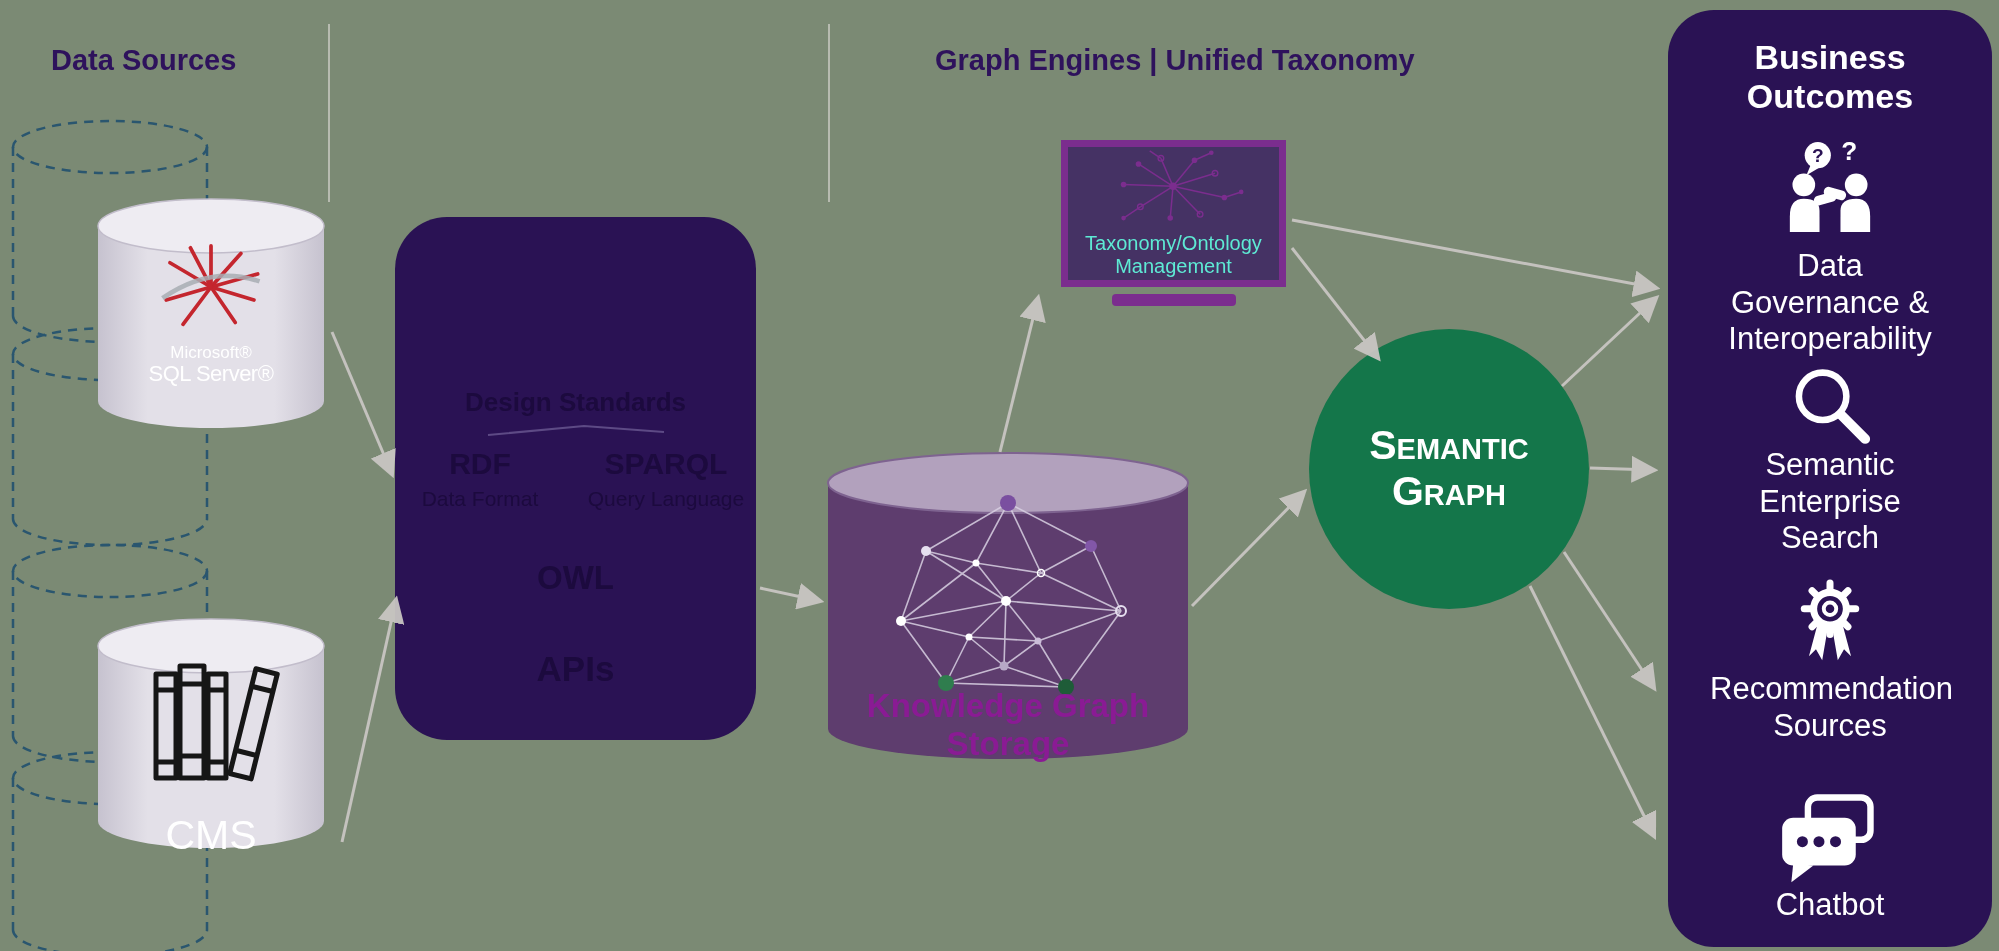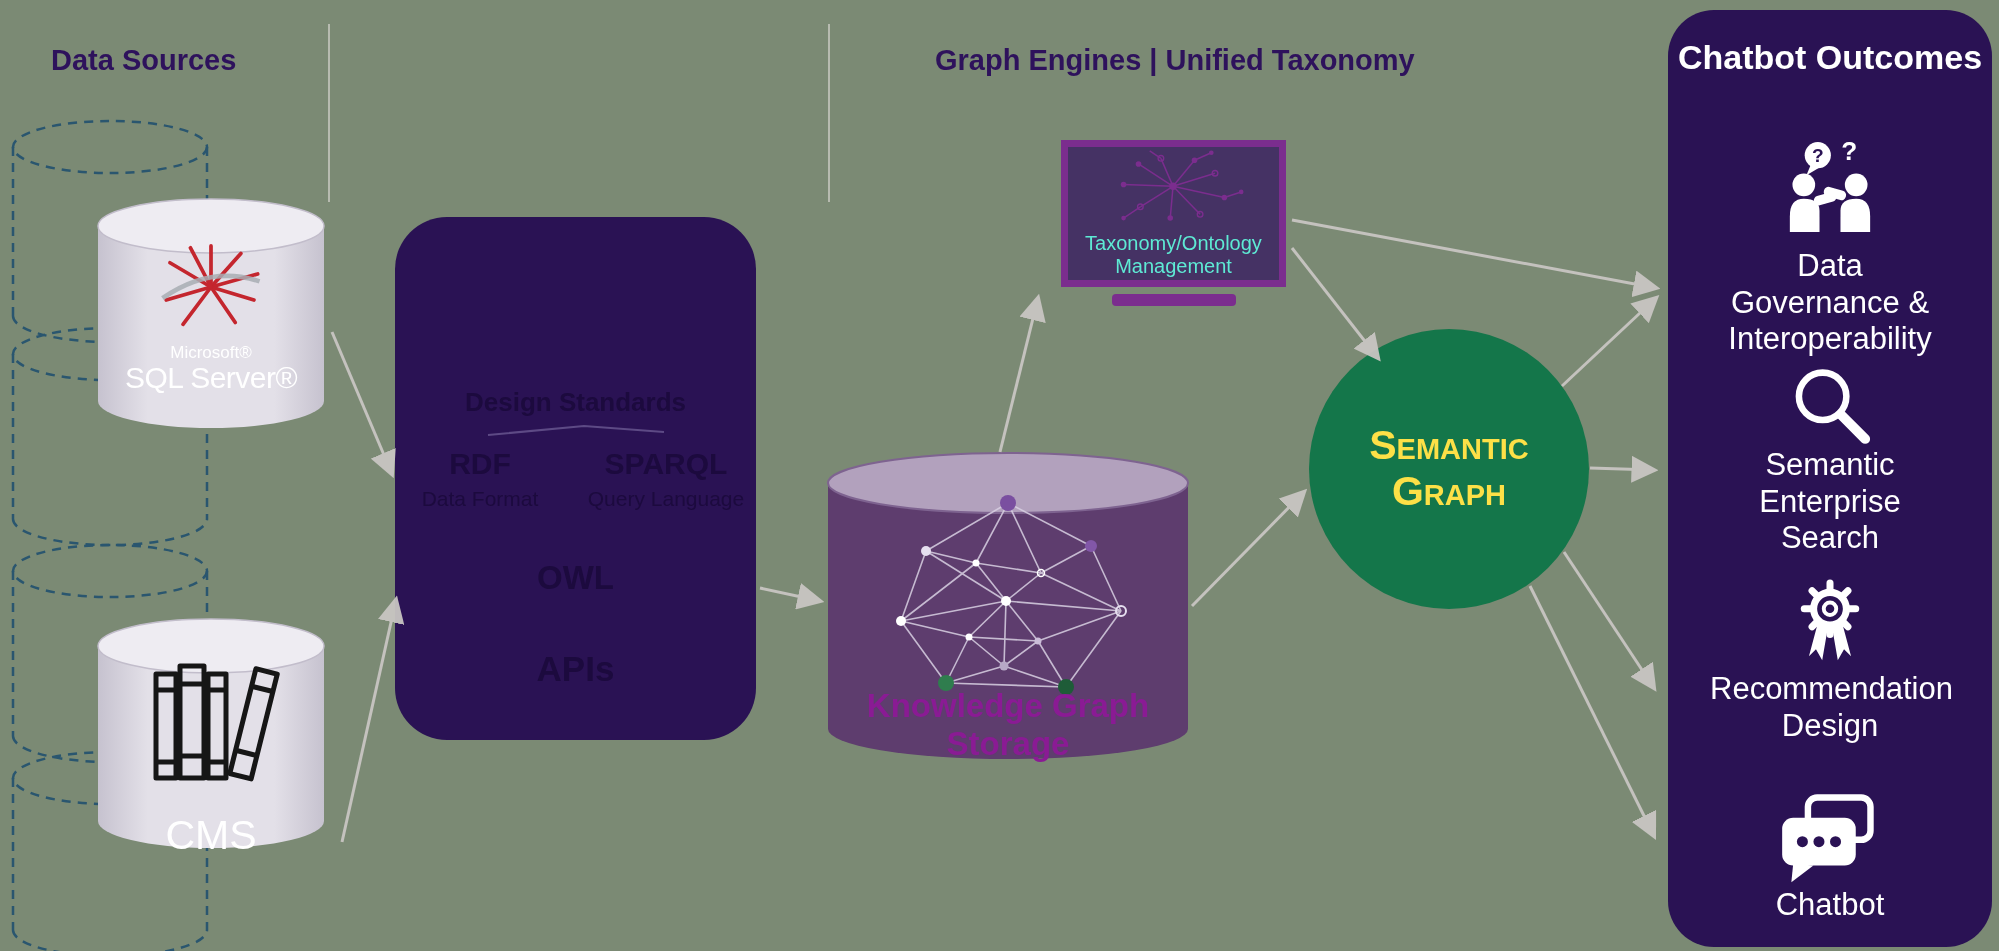--- a/index.html
+++ b/index.html
@@ -11,21 +11,21 @@
   #arrows{z-index:6}
   .heading{position:absolute;font-weight:bold;font-size:29px;color:#2e125c;z-index:2;white-space:nowrap}
   .vline{position:absolute;top:24px;width:2px;height:178px;background:#b7bbb0;z-index:1}
 
   
   .cyl{position:absolute;z-index:2}
   .cyl svg.cyl-shape{position:absolute;left:0;top:0;width:100%;height:100%}
   .sql-burst{position:absolute;top:42px;left:50%;transform:translateX(-50%);width:112px;height:94px}
   .sql-text{position:absolute;top:146px;width:100%;text-align:center;color:#ffffff;line-height:1.05}
   .sql-l1{font-size:17px}
-  .sql-l2{font-size:30px;font-weight:500;letter-spacing:-0.5px}
+  .sql-l2{font-size:22px;font-weight:500;letter-spacing:-0.5px}
   .cms-books{position:absolute;top:40px;left:50%;transform:translateX(-50%);width:170px;height:150px}
   .cms-label{position:absolute;top:194px;width:100%;text-align:center;font-size:41px;font-weight:500;color:#ffffff}
 
   
   .w3c-box{position:absolute;left:395px;top:217px;width:361px;height:523px;background:#2a1254;border-radius:52px;z-index:2}
   .w3c-card{position:absolute;left:50%;transform:translateX(-50%);top:72px;width:124px;height:72px;background:#ffffff;display:flex;align-items:center;justify-content:center}
   .w3c-text{font-size:46px;font-weight:bold;color:#00599c;letter-spacing:-2px;line-height:1}
   .w3c-reg{font-size:15px;color:#111111;position:relative;top:-15px;letter-spacing:0}
   .std{position:absolute;color:#1c0a3e;text-align:center}
   .std-sub{top:170px;left:0;width:100%;font-size:26px;font-weight:600}
@@ -42,21 +42,21 @@
   .kg-label{position:absolute;top:236px;left:50%;transform:translateX(-50%);width:310px;text-align:center;color:#8a1b94;font-size:33px;font-weight:bold;line-height:1.15}
 
   
   .monitor{position:absolute;left:1061px;top:140px;width:225px;height:147px;border:7px solid #7b2d8e;background:#453264;z-index:2}
   .mon-graph{position:absolute;top:2px;left:5px;width:201px;height:84px}
   .mon-label{position:absolute;bottom:3px;left:0;width:100%;text-align:center;color:#5eead4;font-size:20px;line-height:1.12}
   .monitor-stand{position:absolute;left:1112px;top:294px;width:124px;height:12px;background:#7b2d8e;border-radius:4px;z-index:2}
 
   
   .semantic-circle{position:absolute;left:1309px;top:329px;width:280px;height:280px;border-radius:50%;background:#14764a;display:flex;flex-direction:column;align-items:center;justify-content:center;z-index:2}
-  .sc-line{color:#fde047;font-weight:bold;font-size:41px;font-variant:small-caps;line-height:1.12;text-align:center}
+  .sc-line{color:#ffffff;font-weight:bold;font-size:41px;font-variant:small-caps;line-height:1.12;text-align:center}
 
   
   .bo-box{position:absolute;left:1668px;top:10px;width:324px;height:937px;background:#2a1254;border-radius:46px;z-index:2}
   .bo-title{position:absolute;top:28px;left:0;width:100%;text-align:center;color:#ffffff;font-size:34px;font-weight:bold}
   .bo-icon{position:absolute;left:50%;transform:translateX(-50%)}
   .bo-label{position:absolute;left:50%;transform:translateX(-50%);width:240px;text-align:center;color:#ffffff;font-size:31px;line-height:1.18}
 </style>
 </head>
 <body>
 
@@ -258,21 +258,21 @@
     <div class="mon-label">Taxonomy/Ontology Management</div>
   </div>
   <div class="monitor-stand"></div>
 
   <div class="semantic-circle">
     <div class="sc-line">Semantic</div>
     <div class="sc-line">Graph</div>
   </div>
 
   <div class="bo-box">
-    <div class="bo-title">Chatbot Outcomes</div>
+    <div class="bo-title">Business Outcomes</div>
 
     <div class="bo-icon" style="top:126px;width:120px;height:96px">
       <svg viewBox="0 0 120 110" width="120" height="96">
         <circle cx="46" cy="22" r="15" fill="#ffffff"></circle>
         <polygon points="38,33 33,45 48,36" fill="#ffffff"></polygon>
         <text x="46" y="30" font-size="22" font-weight="bold" fill="#2a1254" text-anchor="middle">?</text>
         <text x="82" y="27" font-size="30" font-weight="bold" fill="#ffffff" text-anchor="middle">?</text>
         <circle cx="30" cy="56" r="13" fill="#ffffff"></circle>
         <path d="M14,110 L14,92 Q14,72 30,72 Q48,72 48,86 L48,110 Z" fill="#ffffff"></path>
         <rect x="42" y="70" width="26" height="11" rx="5" fill="#ffffff" transform="rotate(-16 42 76)"></rect>
@@ -302,21 +302,21 @@
             <line x1="39.4" y1="57.6" x2="32" y2="65"></line>
           <line x1="33" y1="42" x2="22" y2="42"></line>
             <line x1="39.4" y1="26.4" x2="32" y2="19"></line>
           <line x1="55" y1="20" x2="55" y2="9"></line>
             <line x1="70.6" y1="26.4" x2="78" y2="19"></line>
         </g>
         <circle cx="55" cy="42" r="21" fill="#2a1254" stroke="#ffffff" stroke-width="9"></circle>
         <circle cx="55" cy="42" r="8" fill="none" stroke="#ffffff" stroke-width="5"></circle>
       </svg>
     </div>
-    <div class="bo-label" style="top:661px">Recommendation Design</div>
+    <div class="bo-label" style="top:661px">Recommendation Sources</div>
 
     <div class="bo-icon" style="top:782px;width:112px;height:92px">
       <svg viewBox="0 0 120 100" width="112" height="92">
         <rect x="36" y="6" width="68" height="46" rx="10" fill="none" stroke="#ffffff" stroke-width="7"></rect>
         <rect x="8" y="28" width="80" height="52" rx="12" fill="#ffffff"></rect>
         <polygon points="20,78 18,98 42,80" fill="#ffffff"></polygon>
         <circle cx="30" cy="54" r="6" fill="#2a1254"></circle>
         <circle cx="48" cy="54" r="6" fill="#2a1254"></circle>
         <circle cx="66" cy="54" r="6" fill="#2a1254"></circle>
       </svg>

